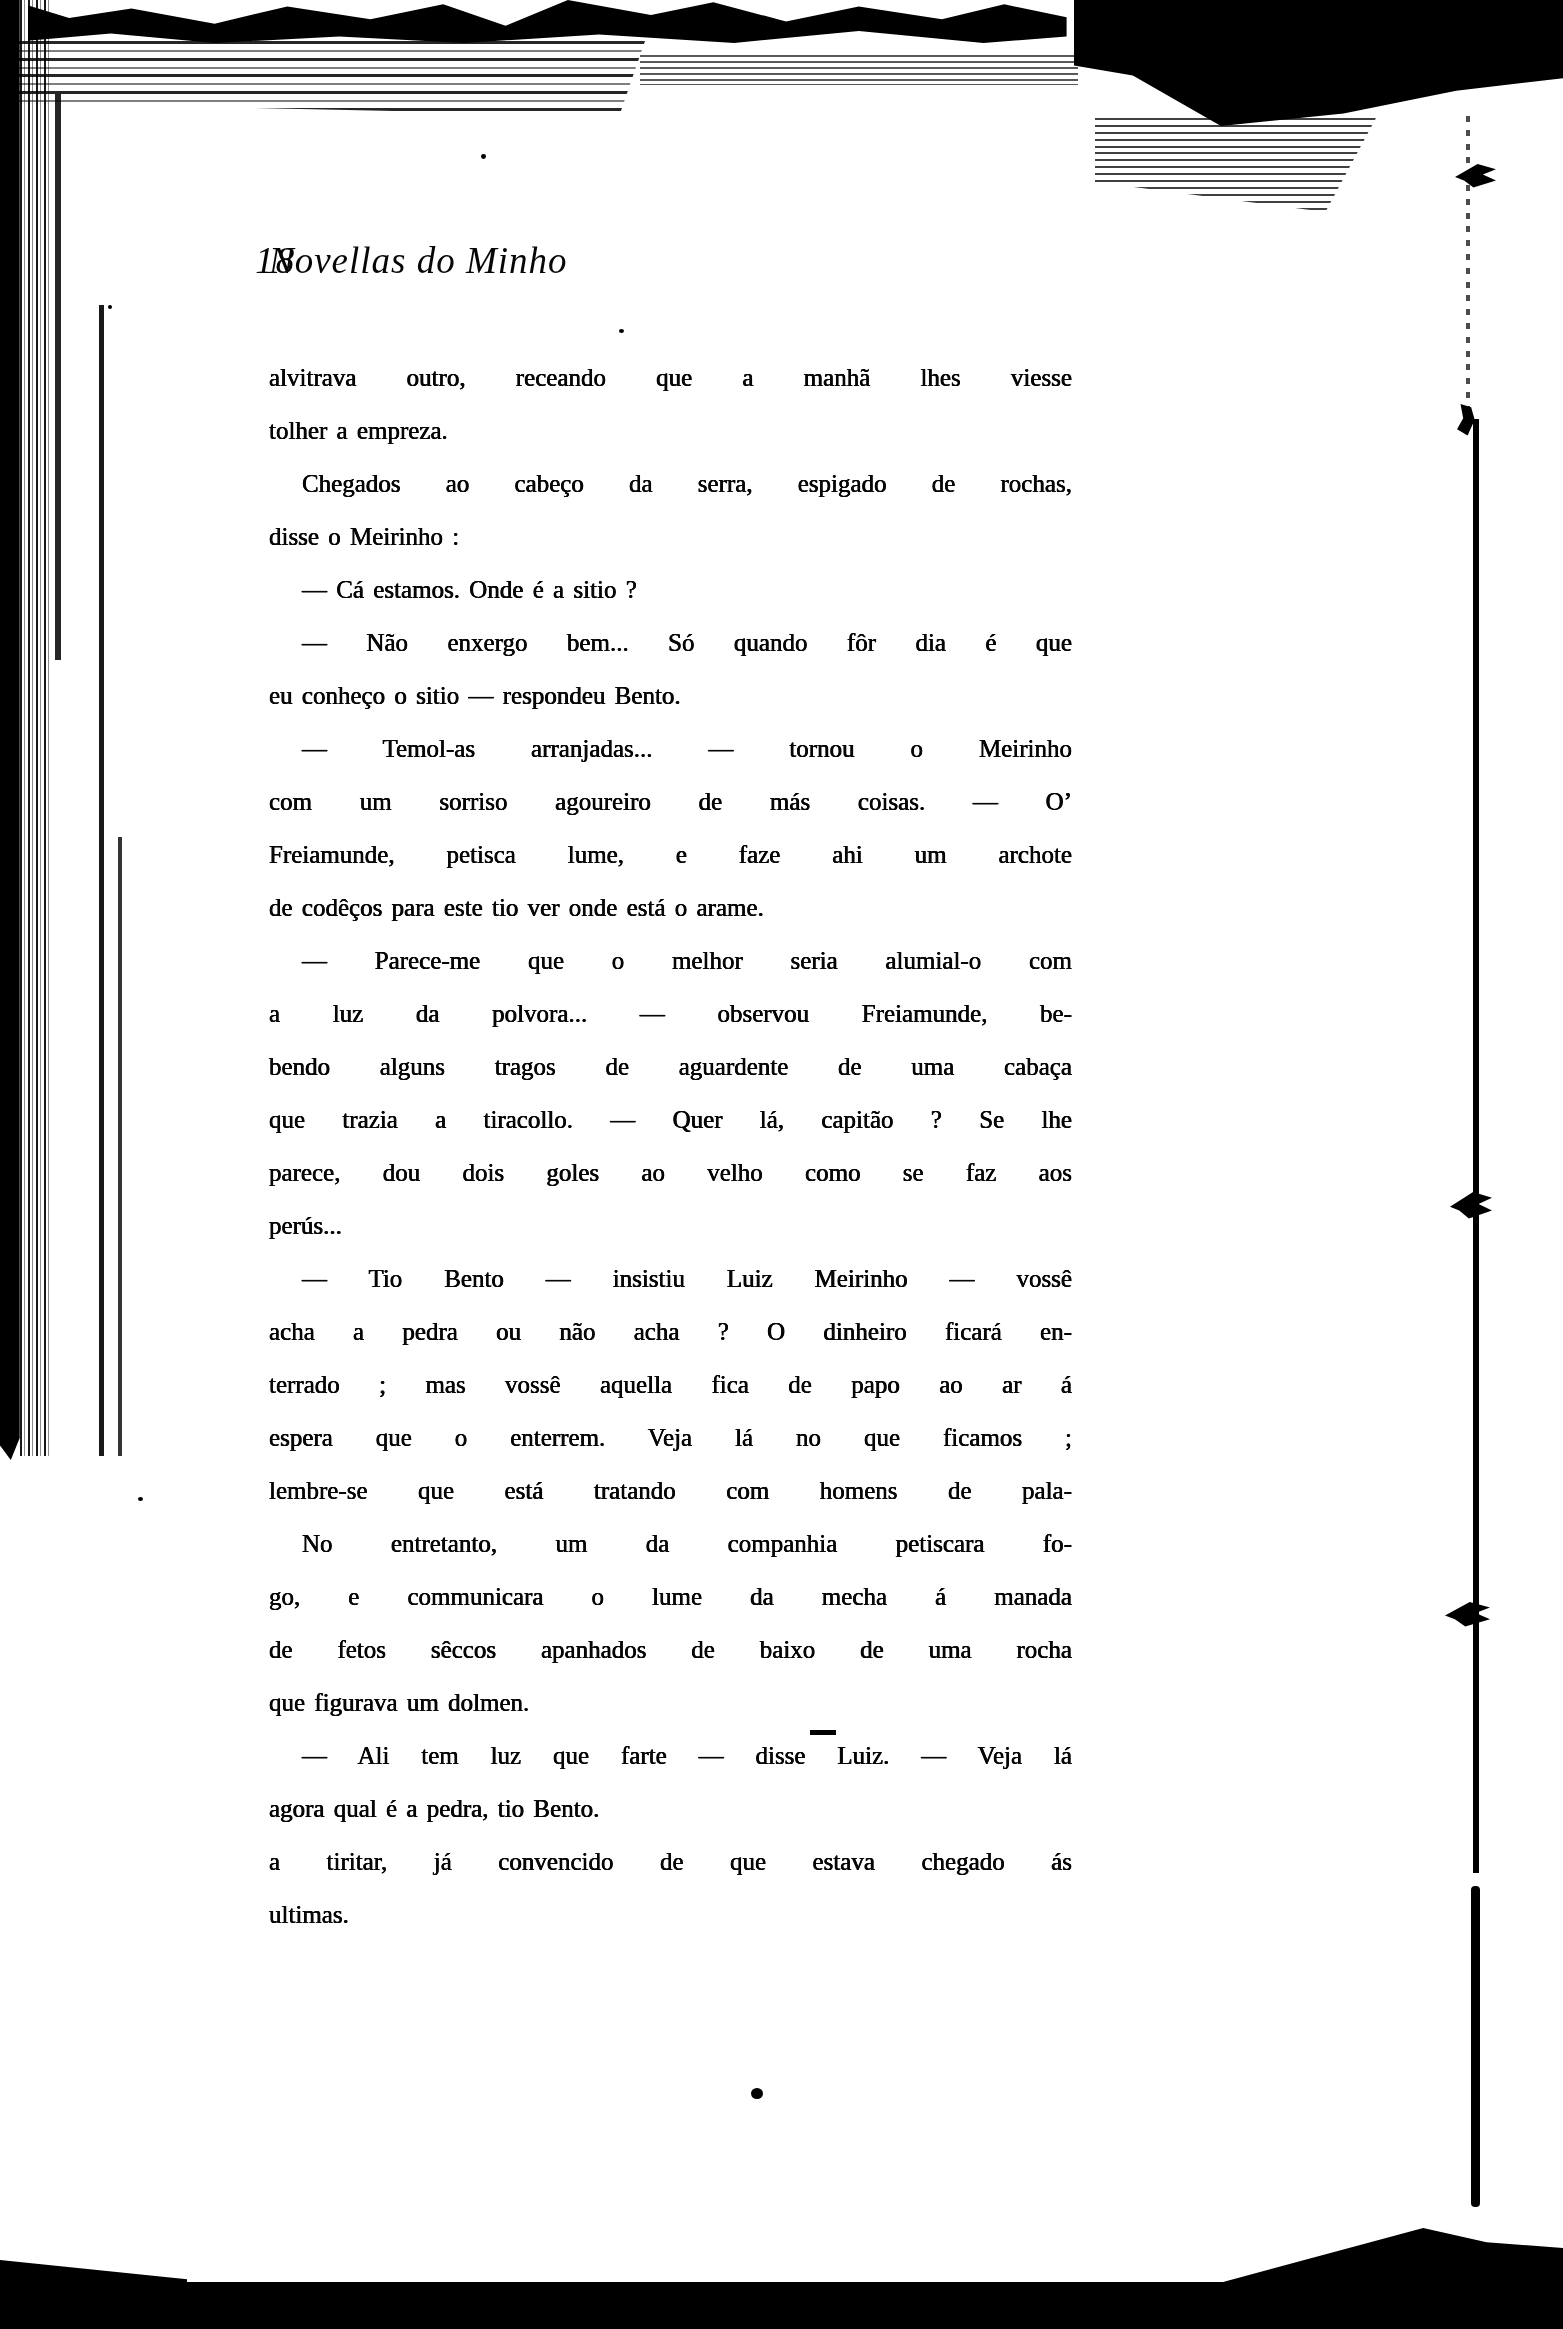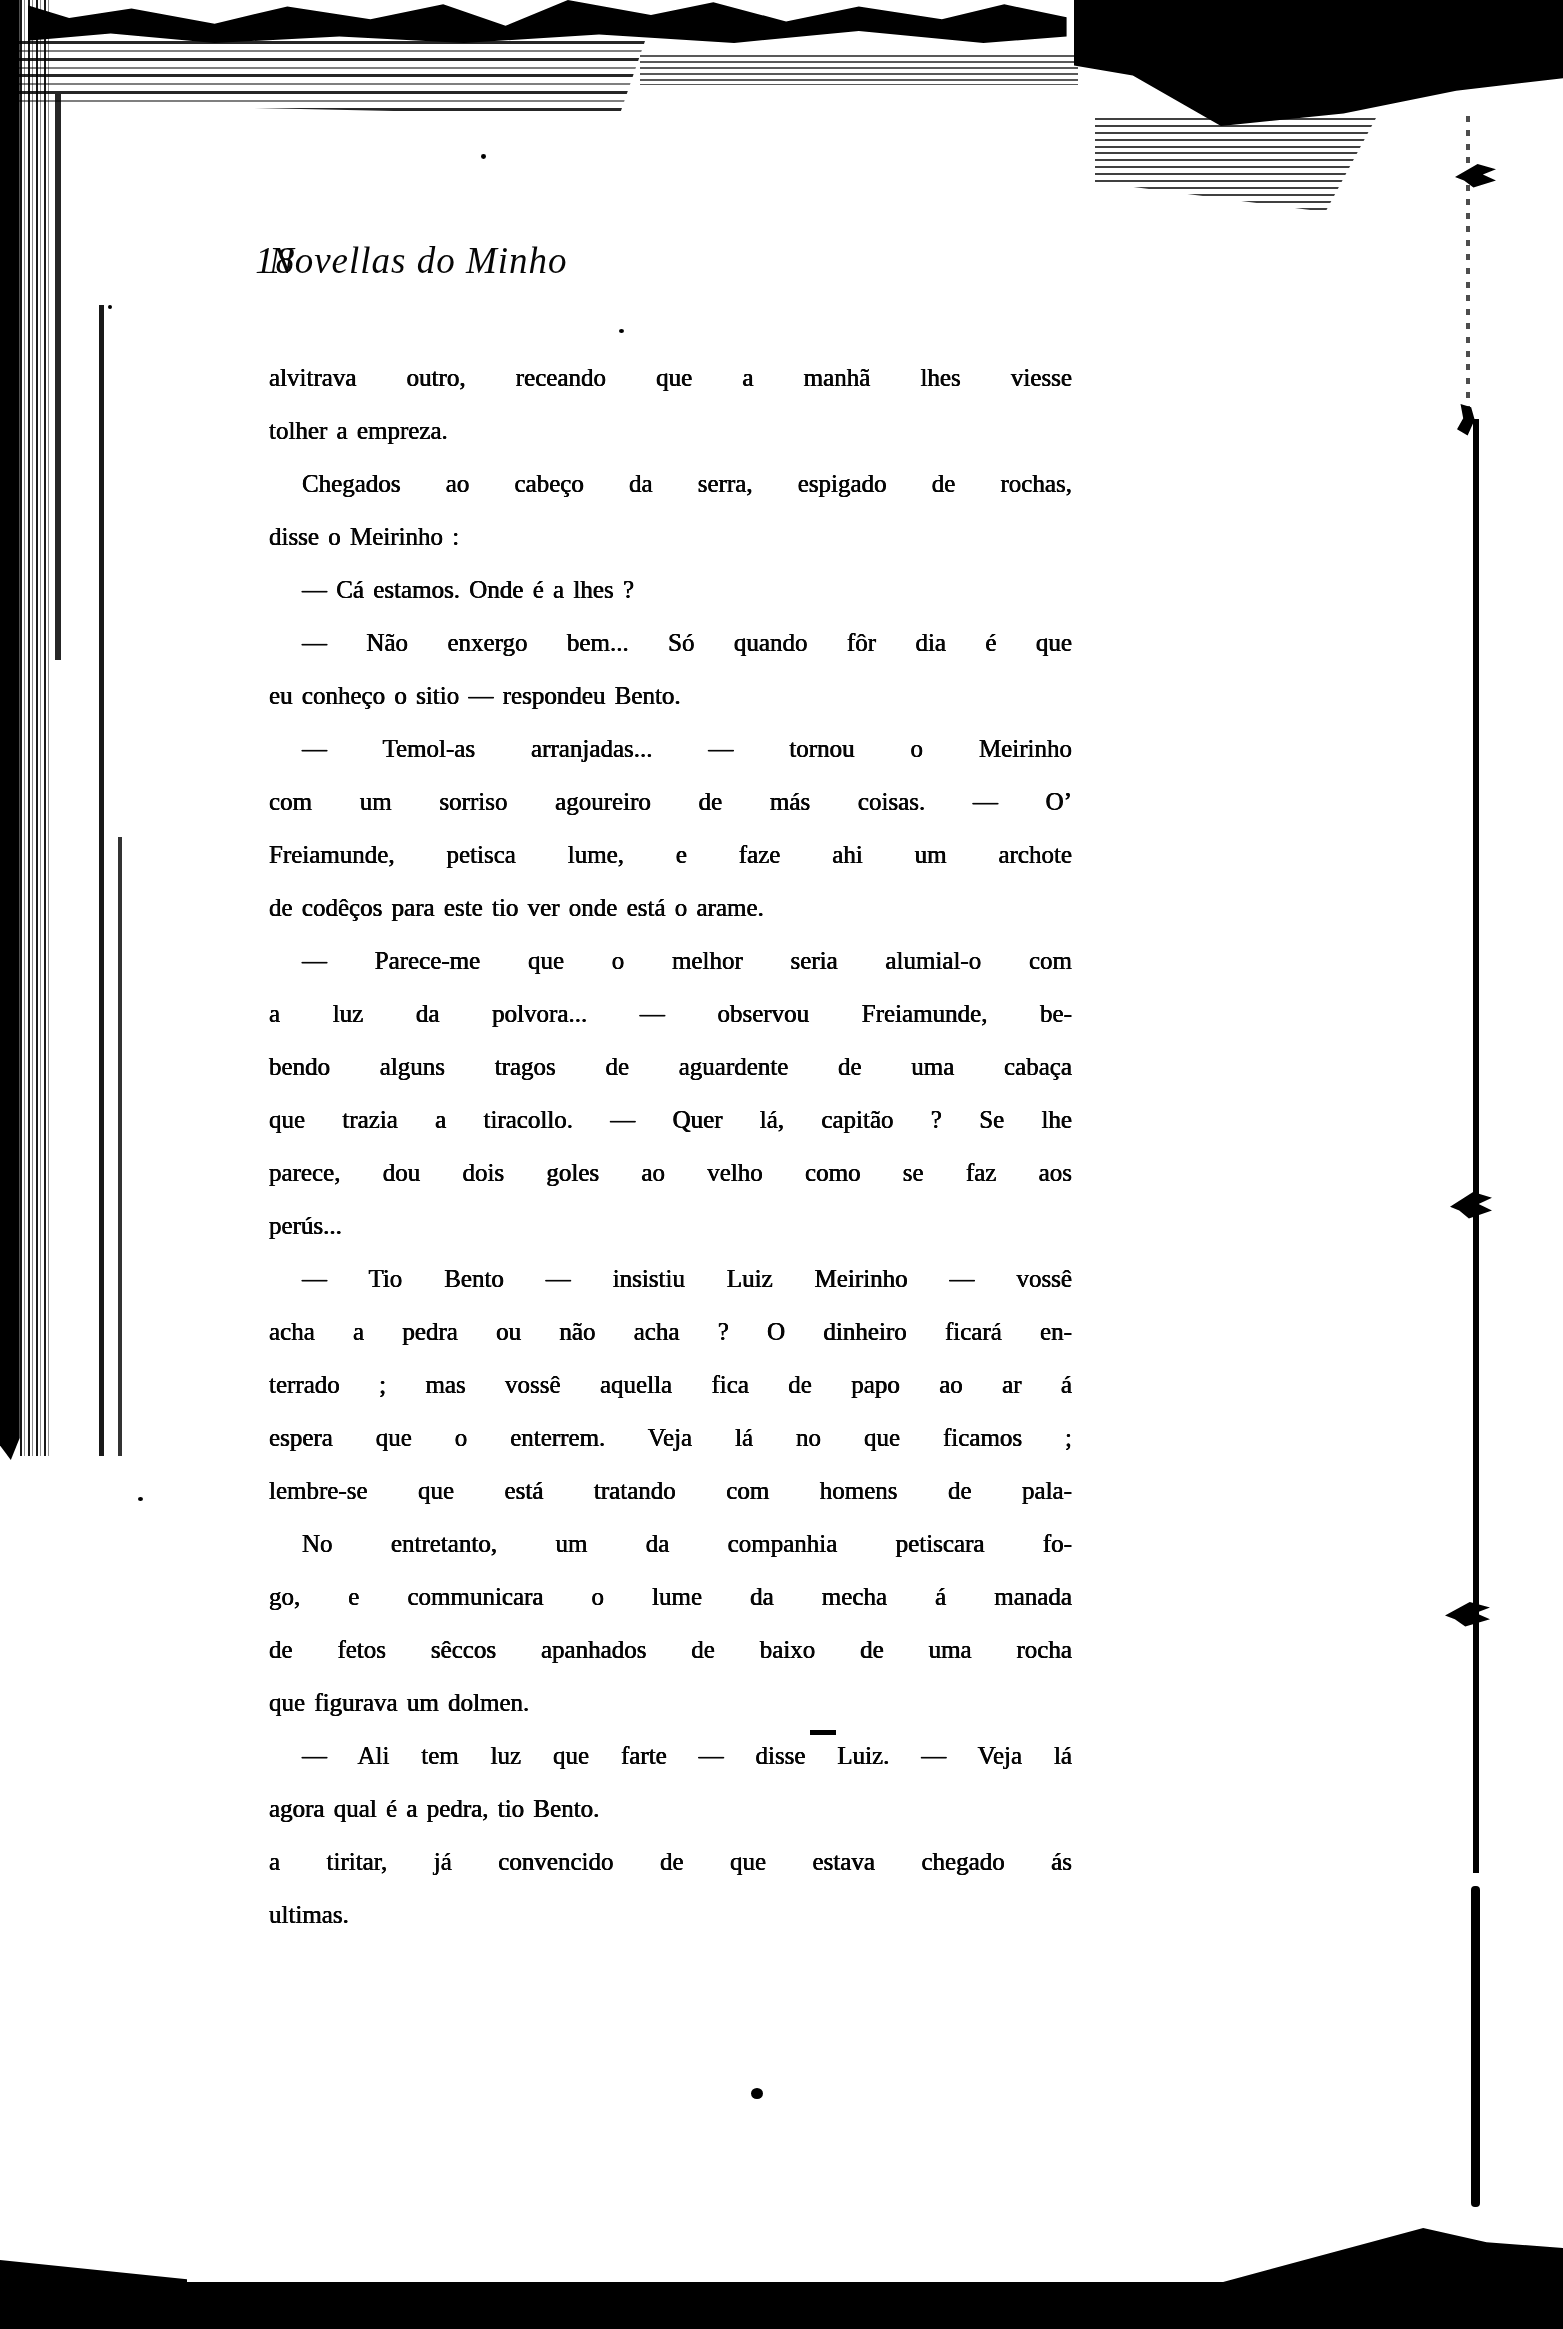--- a/index.html
+++ b/index.html
@@ -108,21 +108,21 @@
   <div class="header-row">
     <span class="page-number">18</span>
     <span class="header-title">Novellas do Minho</span>
   </div>
 
   <div class="text-column" id="lines-container">
       <div class="ln">alvitrava outro, receando que a manhã lhes viesse</div>
       <div class="ln end">tolher a empreza.</div>
       <div class="ln indent">Chegados ao cabeço da serra, espigado de rochas,</div>
       <div class="ln end">disse o Meirinho :</div>
-      <div class="ln indent end">— Cá estamos. Onde é a lhes ?</div>
+      <div class="ln indent end">— Cá estamos. Onde é a sitio ?</div>
       <div class="ln indent">— Não enxergo bem... Só quando fôr dia é que</div>
       <div class="ln end">eu conheço o sitio — respondeu Bento.</div>
       <div class="ln indent">— Temol-as arranjadas... — tornou o Meirinho</div>
       <div class="ln">com um sorriso agoureiro de más coisas. — O’</div>
       <div class="ln">Freiamunde, petisca lume, e faze ahi um archote</div>
       <div class="ln end">de codêços para este tio ver onde está o arame.</div>
       <div class="ln indent">— Parece-me que o melhor seria alumial-o com</div>
       <div class="ln">a luz da polvora... — observou Freiamunde, be-</div>
       <div class="ln">bendo alguns tragos de aguardente de uma cabaça</div>
       <div class="ln">que trazia a tiracollo. — Quer lá, capitão ? Se lhe</div>

